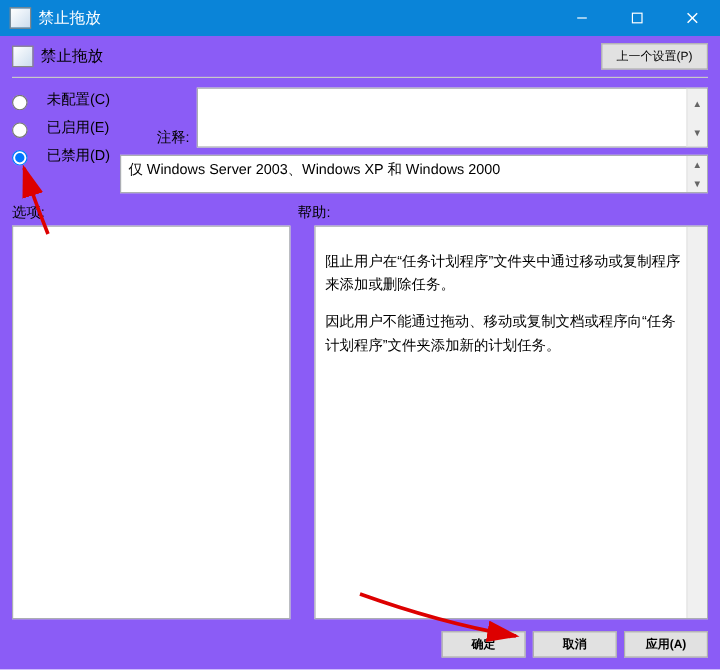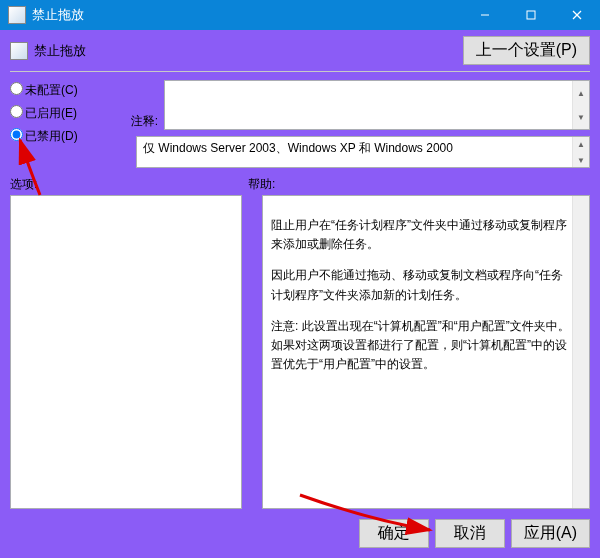--- a/index.html
+++ b/index.html
@@ -65,21 +65,21 @@
     font-size: 13px;
   }
   .nav-buttons {
     display: flex;
     gap: 6px;
   }
   .winbtn {
     background: #e1e1e1;
     border: 1px solid #adadad;
     padding: 3px 12px;
-    font-size: 16px;
+    font-size: 10px;
     font-family: inherit;
   }
   .divider {
     height: 1px;
     background: #c8c8c8;
     margin: 4px 10px 8px 10px;
   }
   .radios-area {
     display: flex;
     padding: 0 10px 0 10px;
@@ -87,22 +87,22 @@
   }
   .radios {
     width: 90px;
     display: flex;
     flex-direction: column;
     gap: 6px;
     padding-top: 2px;
   }
   .radio-row {
     display: flex;
-    align-items: flex-start;
-    gap: 2px;
+    align-items: flex-end;
+    gap: 16px;
   }
   .radio-row input { margin:0; }
   .fields {
     flex: 1;
     display: flex;
     flex-direction: column;
     gap: 6px;
   }
   .field-row {
     display: flex;
@@ -121,21 +121,20 @@
     position: relative;
   }
   .comment-box {
     height: 48px;
   }
   .platform-box {
     height: 24px;
     padding: 3px 16px 3px 6px;
     line-height: 16px;
     overflow: hidden;
-    margin-left: 36px;
   }
   .mini-scroll {
     position: absolute;
     right: 0; top: 0;
     width: 16px;
     height: 100%;
     display: flex;
     flex-direction: column;
     background: #f0f0f0;
     border-left: 1px solid #e3e3e3;
@@ -187,21 +186,21 @@
     background:#f0f0f0;
     border-left:1px solid #e3e3e3;
   }
   .footer {
     display:flex;
     justify-content:flex-end;
     gap:6px;
     padding:10px;
     flex: 0 0 auto;
   }
-  .footer .winbtn { min-width:70px; }
+  .footer .winbtn { min-width:70px;font-weight:bold; }
   
   .arrow-overlay {
     position:absolute;
     left:0; top:0;
     width:100%;
     height:100%;
     pointer-events:none;
   }
 </style>
 </head>
@@ -279,21 +278,20 @@
   <div class="labels-row">
     <div class="lbl-left">选项:</div>
     <div class="lbl-right">帮助:</div>
   </div>
 
   <div class="textareas">
     <div class="options-ta"></div>
     <div class="help-ta">
       <p>阻止用户在“任务计划程序”文件夹中通过移动或复制程序来添加或删除任务。</p>
       <p>因此用户不能通过拖动、移动或复制文档或程序向“任务计划程序”文件夹添加新的计划任务。</p>
-      <p>注意: 此设置出现在“计算机配置”和“用户配置”文件夹中。如果对这两项设置都进行了配置，则“计算机配置”中的设置优先于“用户配置”中的设置。</p>
       <div class="help-scroll"></div>
     </div>
   </div>
 
   <div class="footer">
     <button class="winbtn"><span>确定</span></button>
     <button class="winbtn"><span>取消</span></button>
     <button class="winbtn"><span>应用(A)</span></button>
   </div>
 

